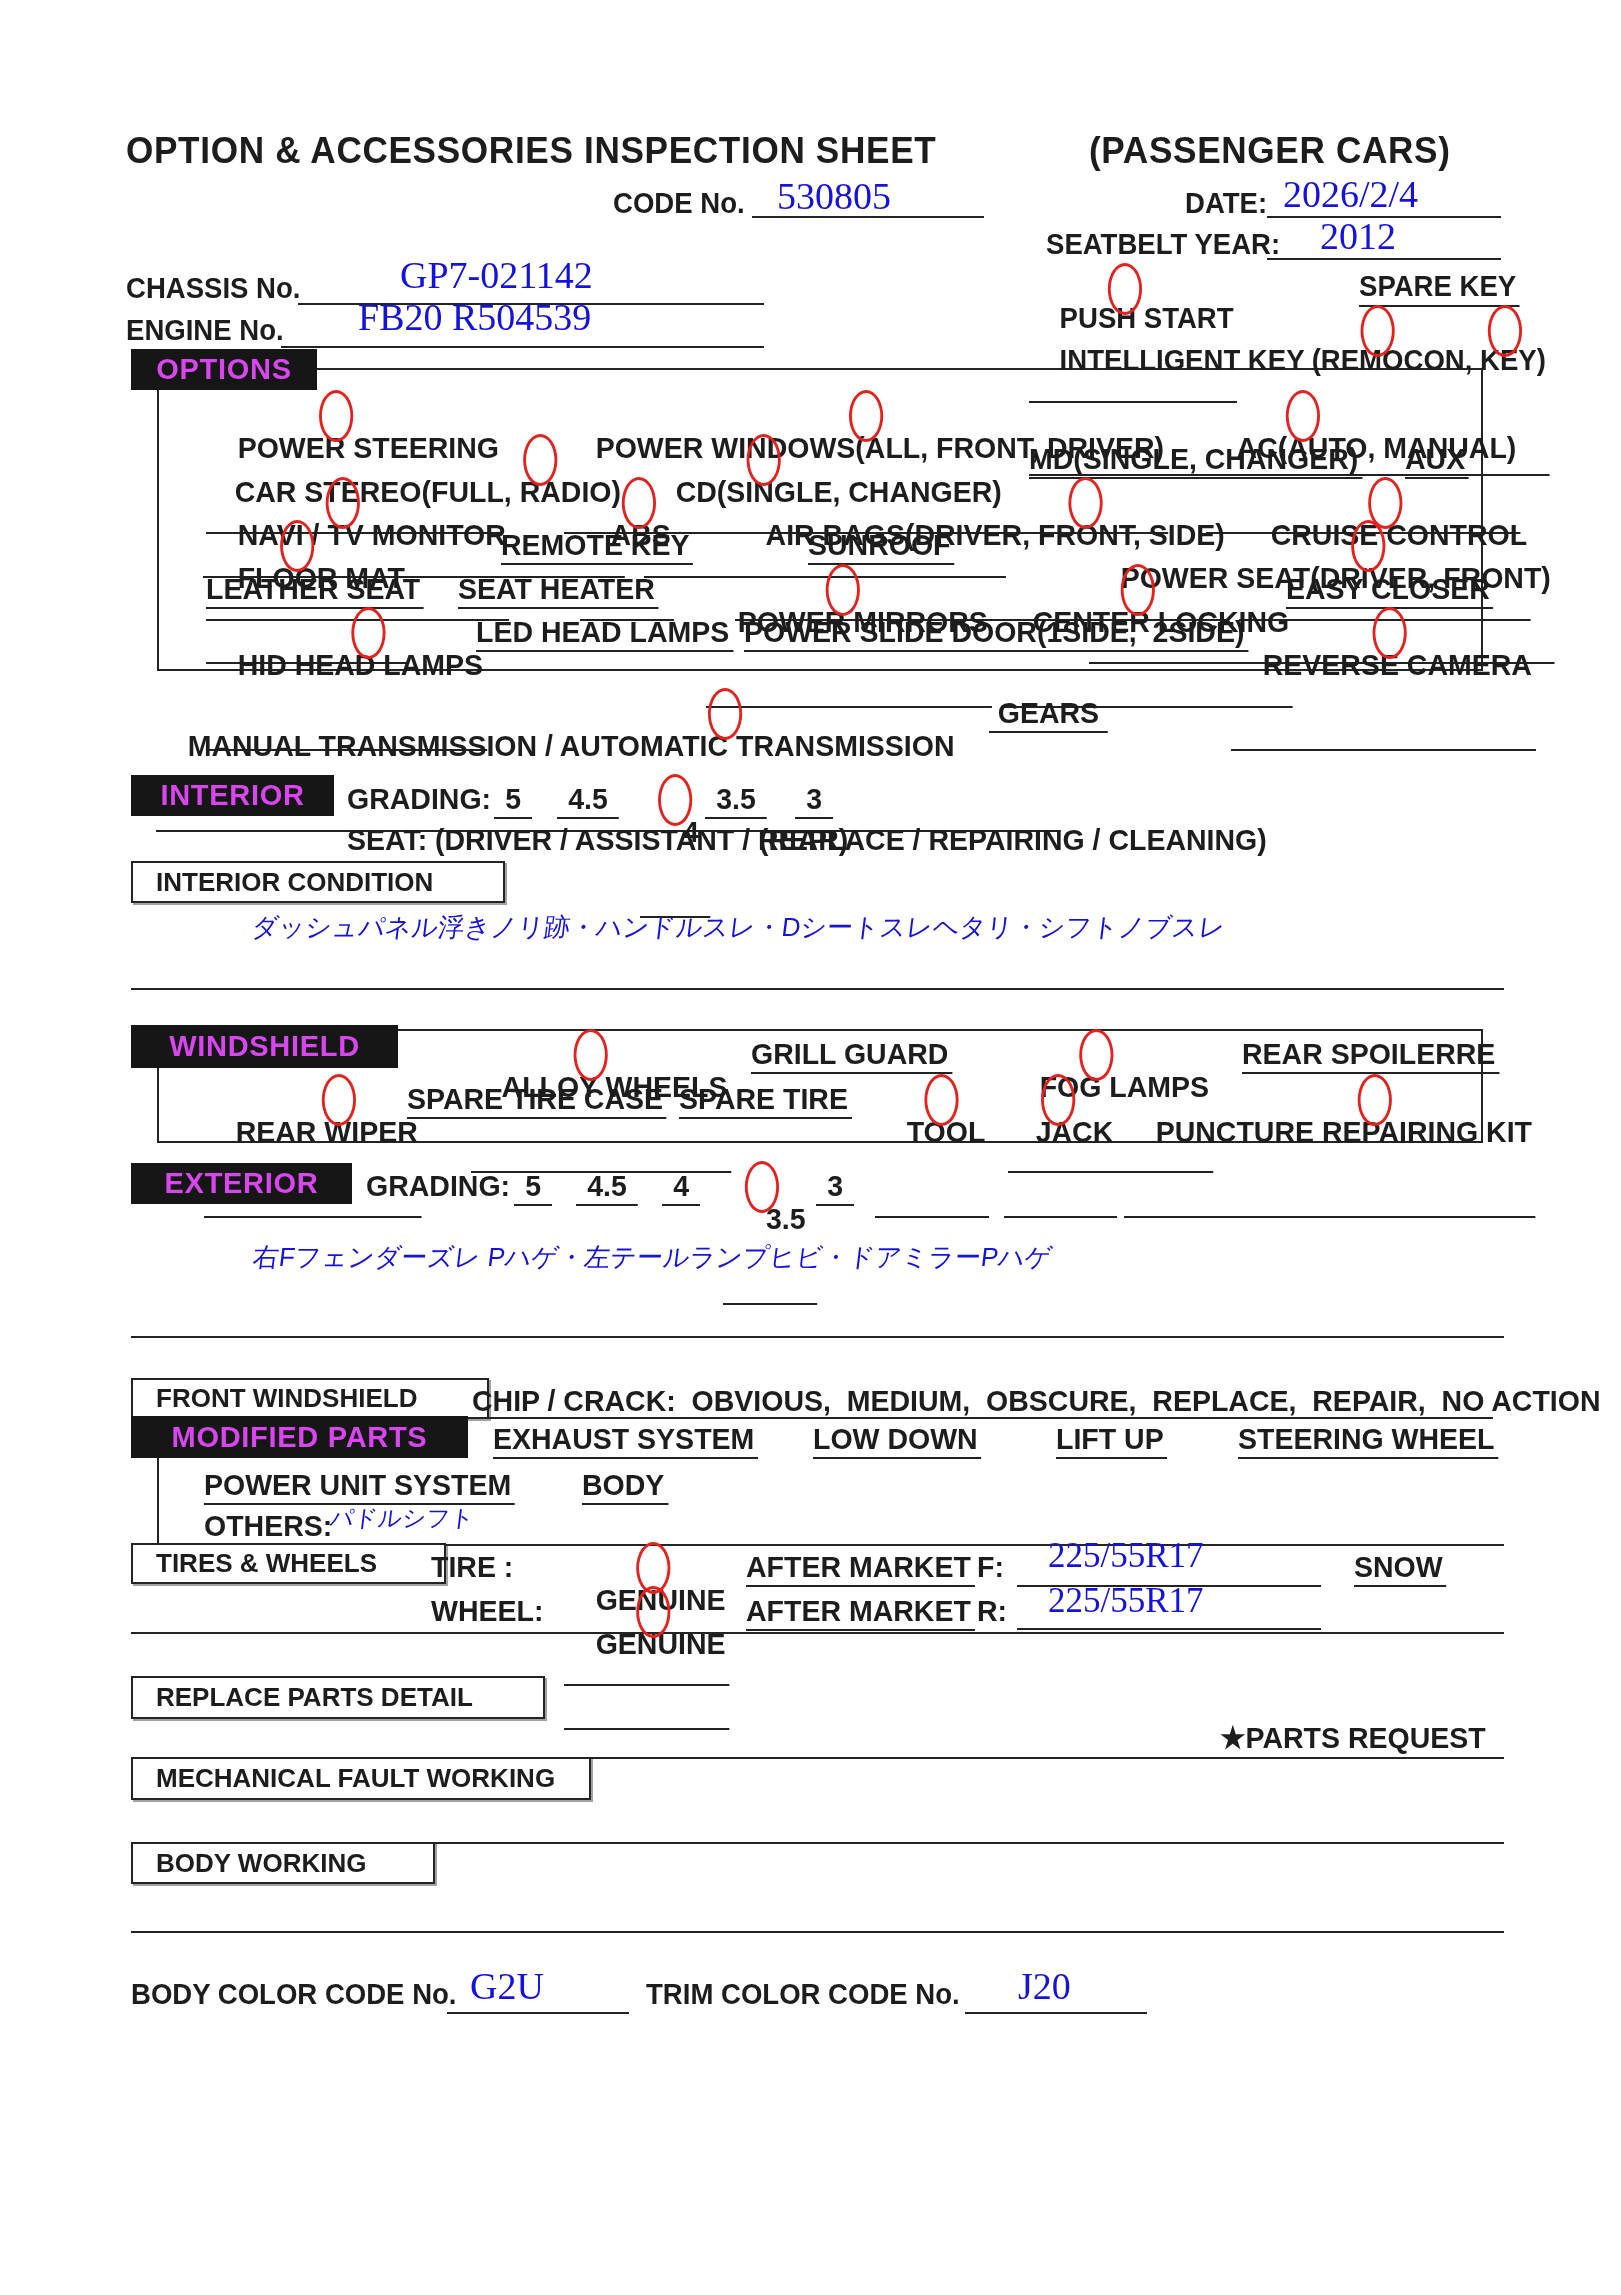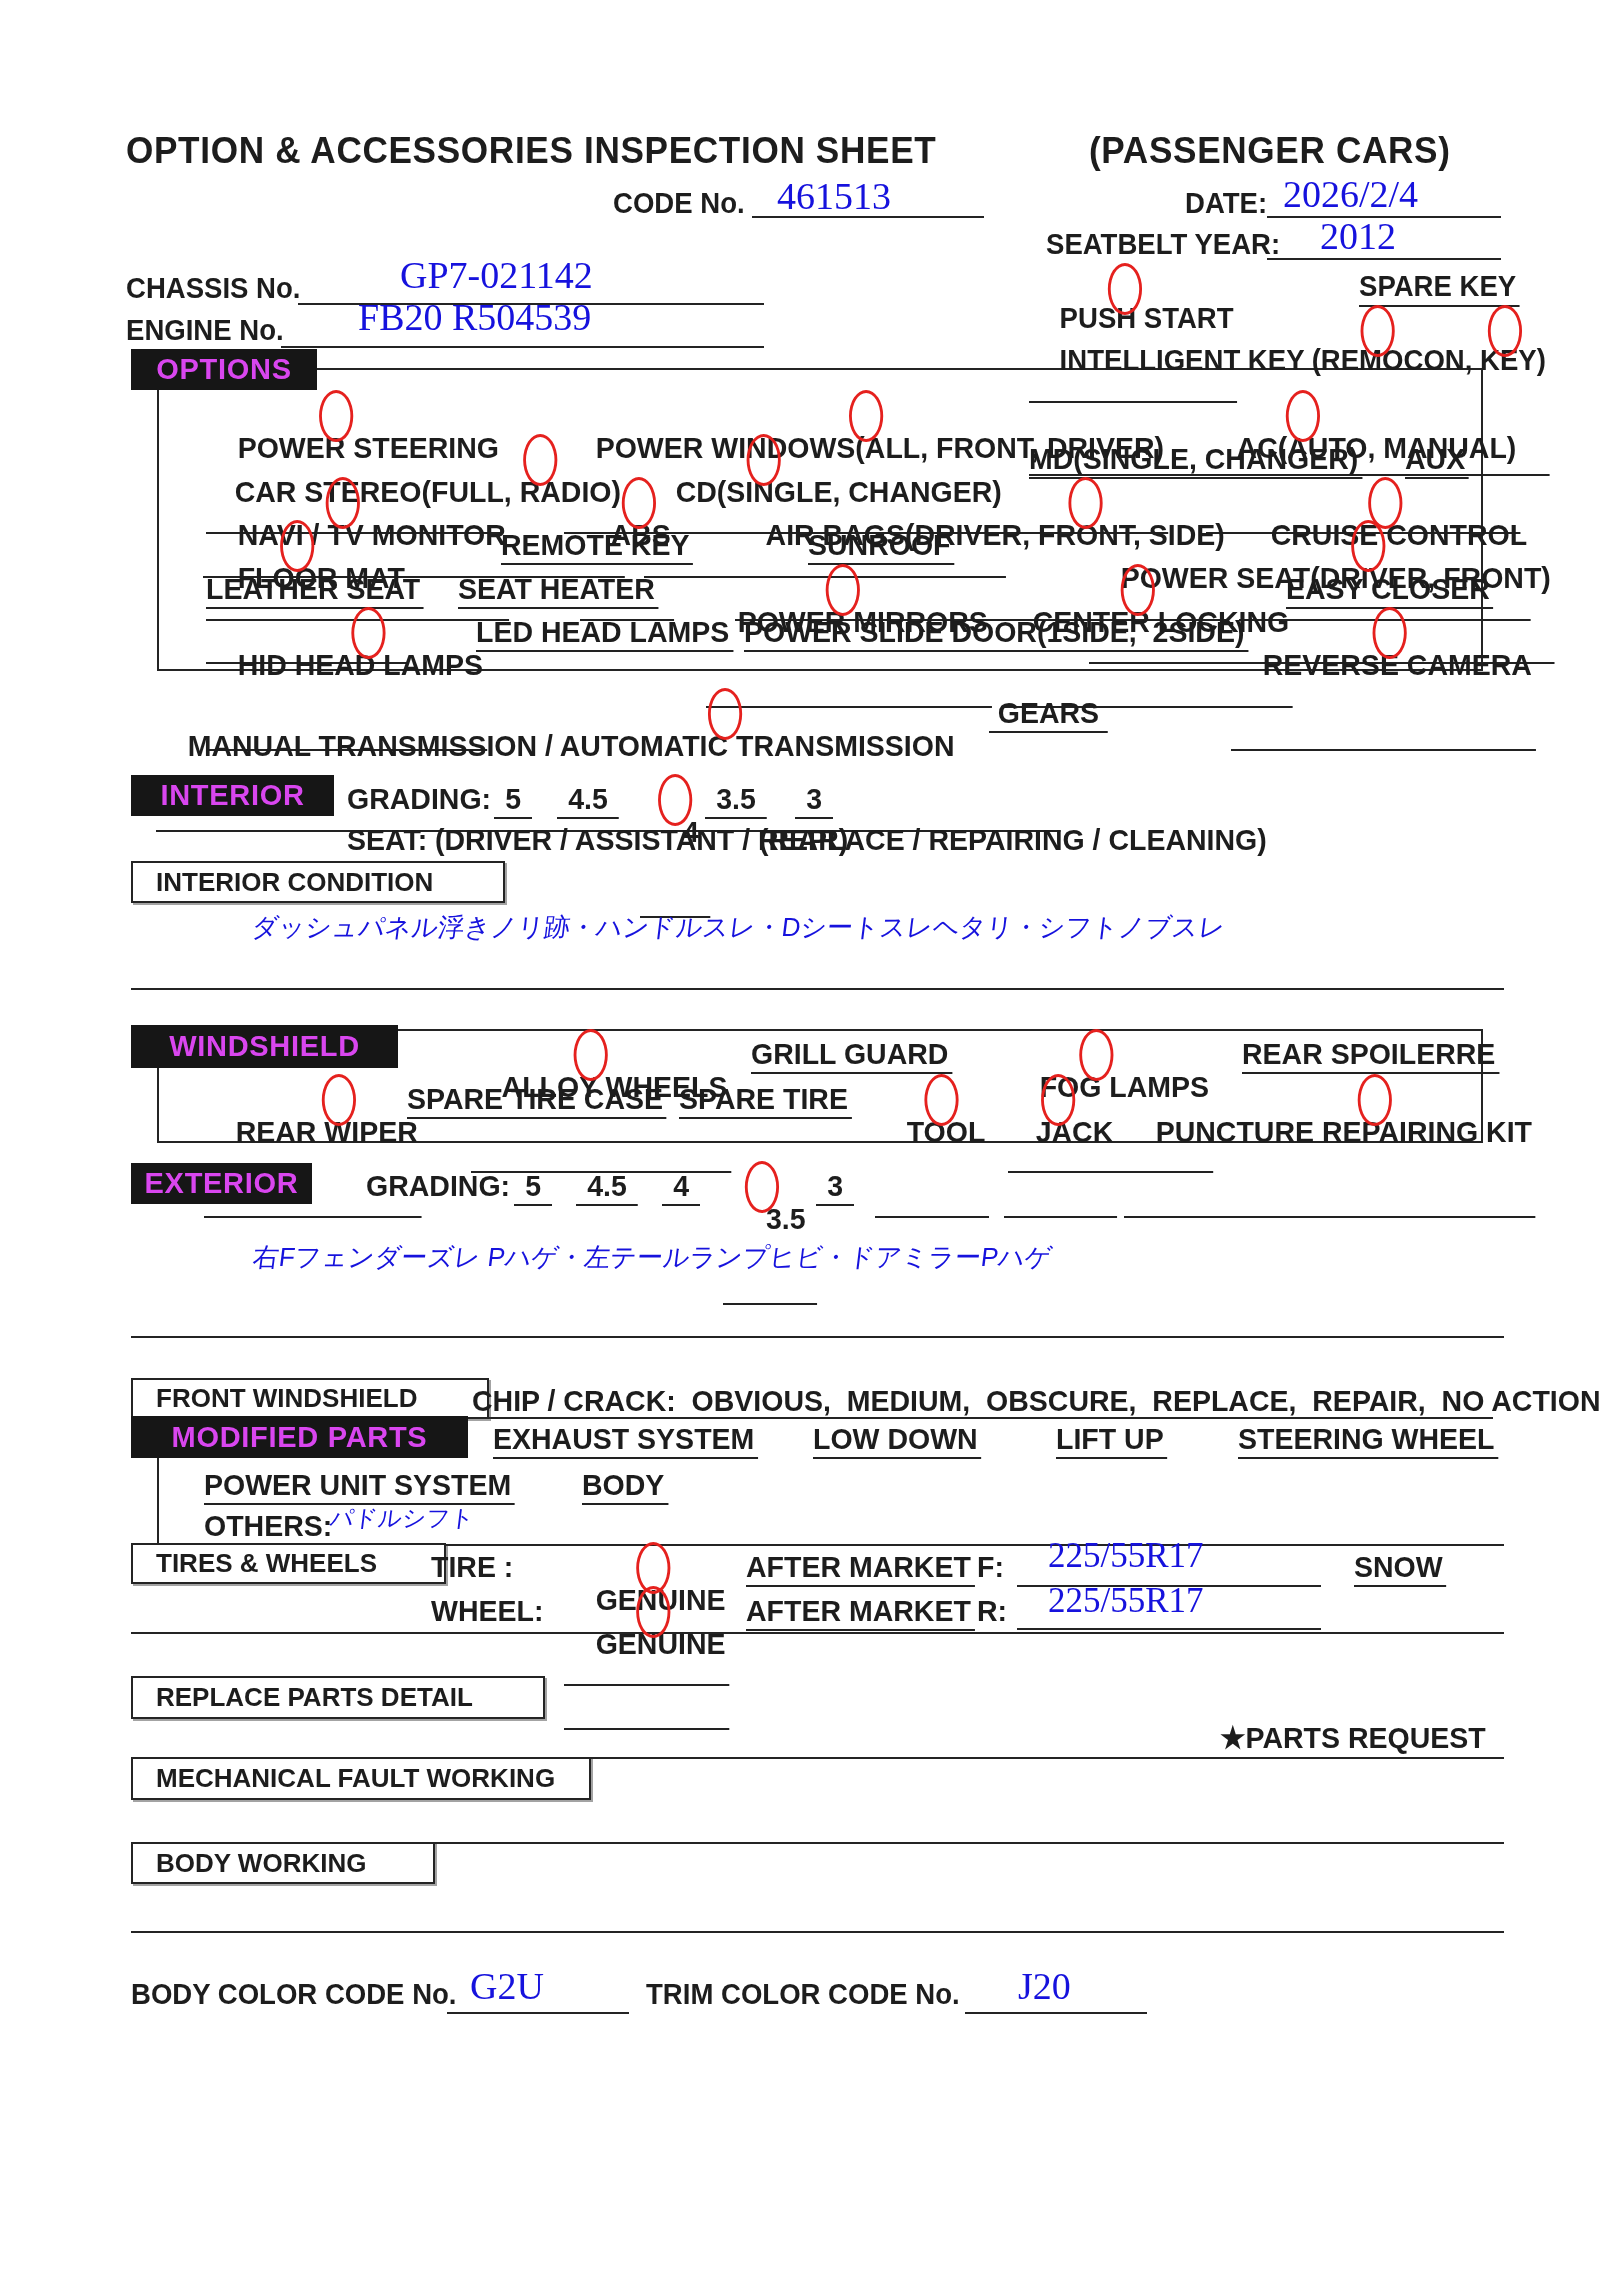--- a/index.html
+++ b/index.html
@@ -47,21 +47,21 @@
   <div class="hr" style="left:131px;top:1544px;width:1373px;"></div>
   <div class="hr" style="left:131px;top:1632px;width:1373px;"></div>
   <div class="hr" style="left:131px;top:1757px;width:1373px;"></div>
   <div class="hr" style="left:131px;top:1842px;width:1373px;"></div>
   <div class="hr" style="left:131px;top:1931px;width:1373px;"></div>
 
   <span class="t title" style="left:126px;top:131px;">OPTION &amp; ACCESSORIES INSPECTION SHEET</span>
   <span class="t title" style="left:1089px;top:131px;">(PASSENGER CARS)</span>
 
   <span class="t lb" style="left:613px;top:188px;">CODE No.</span>
-  <span class="bv" style="left:777px;top:177px;">461513</span>
+  <span class="bv" style="left:777px;top:177px;">530805</span>
   <div class="ln" style="left:752px;top:216px;width:232px;"></div>
 
   <span class="t lb" style="left:1185px;top:188px;">DATE:</span>
   <span class="bv" style="left:1283px;top:175px;">2026/2/4</span>
   <div class="ln" style="left:1267px;top:216px;width:234px;"></div>
 
   <span class="t lb" style="left:1046px;top:229px;">SEATBELT YEAR:</span>
   <span class="bv" style="left:1320px;top:217px;">2012</span>
   <div class="ln" style="left:1267px;top:258px;width:234px;"></div>
 
@@ -207,21 +207,21 @@
   </span>
   <span class="t u" style="left:1004px;top:1082px;">
     <span>JACK</span>
     <span class="rc" style="left:48%;"></span>
   </span>
   <span class="t u" style="left:1124px;top:1082px;">
     <span>PUNCTURE REPAIRING KIT</span>
     <span class="rc" style="left:61%;"></span>
   </span>
 
-  <div class="hd" style="left:131px;top:1163px;width:181px;height:41px;">EXTERIOR</div>
+  <div class="hd" style="left:131px;top:1163px;width:221px;height:41px;">EXTERIOR</div>
   <span class="t" style="left:366px;top:1169px;">GRADING:</span>
   <span class="t gr" style="left:514px;top:1169px;">5</span>
   <span class="t gr" style="left:576px;top:1169px;">4.5</span>
   <span class="t gr" style="left:662px;top:1169px;">4</span>
   <span class="t gr" style="left:723px;top:1169px;">
     <span>3.5</span>
     <span class="rc" style="left:42%;"></span>
   </span>
   <span class="t gr" style="left:816px;top:1169px;">3</span>
   <span class="jp" style="left:253px;top:1240px;">右Fフェンダーズレ Pハゲ・左テールランプヒビ・ドアミラーPハゲ</span>

